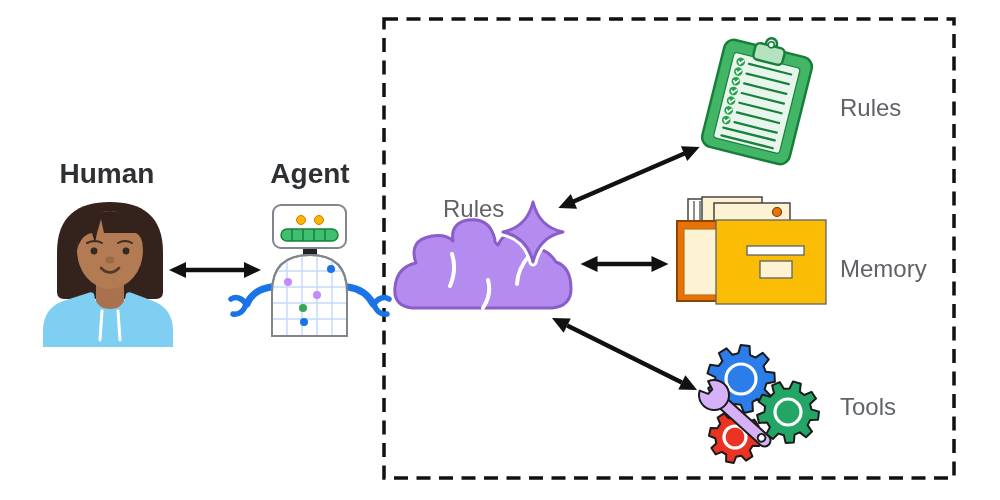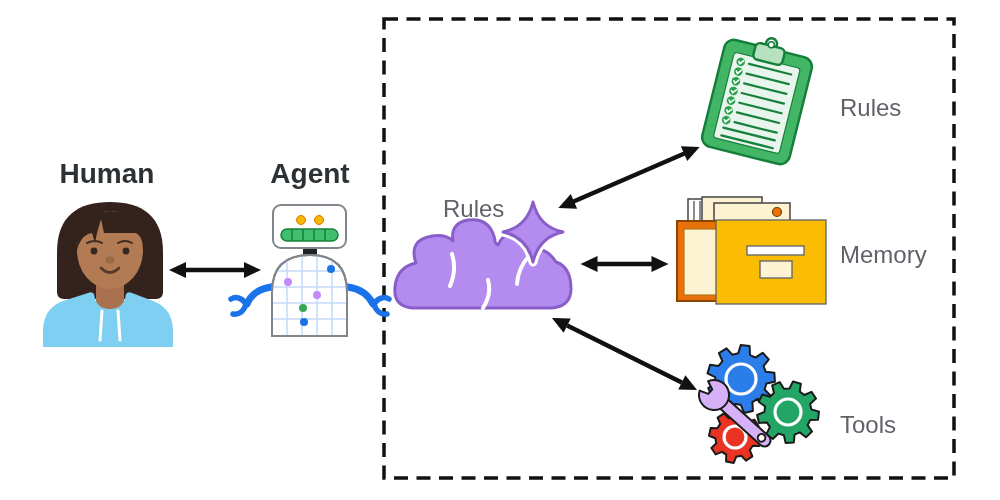--- a/index.html
+++ b/index.html
@@ -155,15 +155,15 @@
     <line x1="-64" y1="0" x2="64" y2="0" stroke="#111" stroke-width="4.5"></line>
     <polygon points="-81,0 -64,-8 -64,8" fill="#111"></polygon>
     <polygon points="81,0 64,-8 64,8" fill="#111"></polygon>
   </g>
 </svg>
 
   <div class="lbl big" style="left:40px;top:158px;">Human</div>
   <div class="lbl big" style="left:243px;top:158px;">Agent</div>
   <div class="lbl" style="left:443px;top:195px;">Rules</div>
   <div class="lbl" style="left:840px;top:94px;">Rules</div>
-  <div class="lbl" style="left:840px;top:241px;text-align:center;">Memory</div>
-  <div class="lbl" style="left:840px;top:411px;">Tools</div>
+  <div class="lbl" style="left:840px;top:255px;text-align:center;">Memory</div>
+  <div class="lbl" style="left:840px;top:393px;">Tools</div>
 </div>
 
 </body></html>

